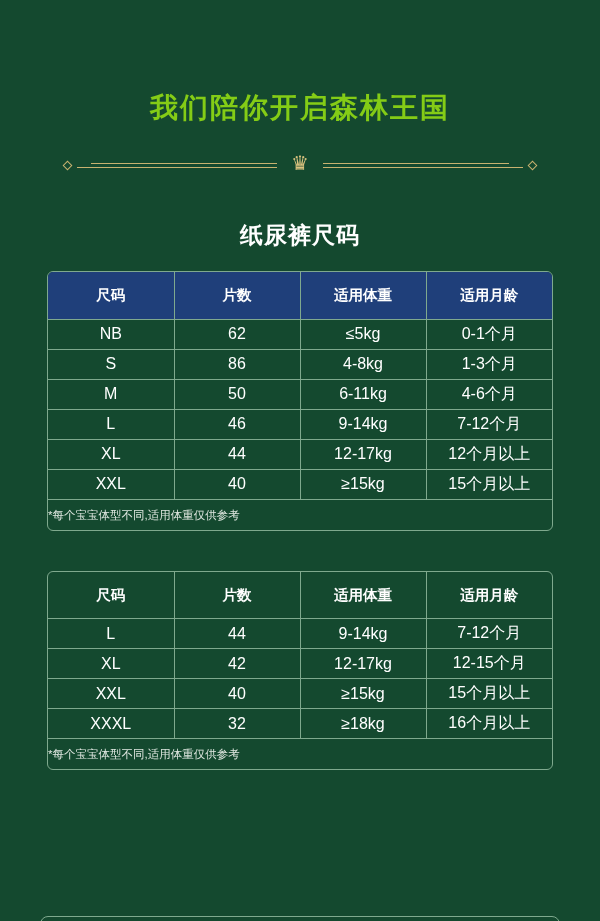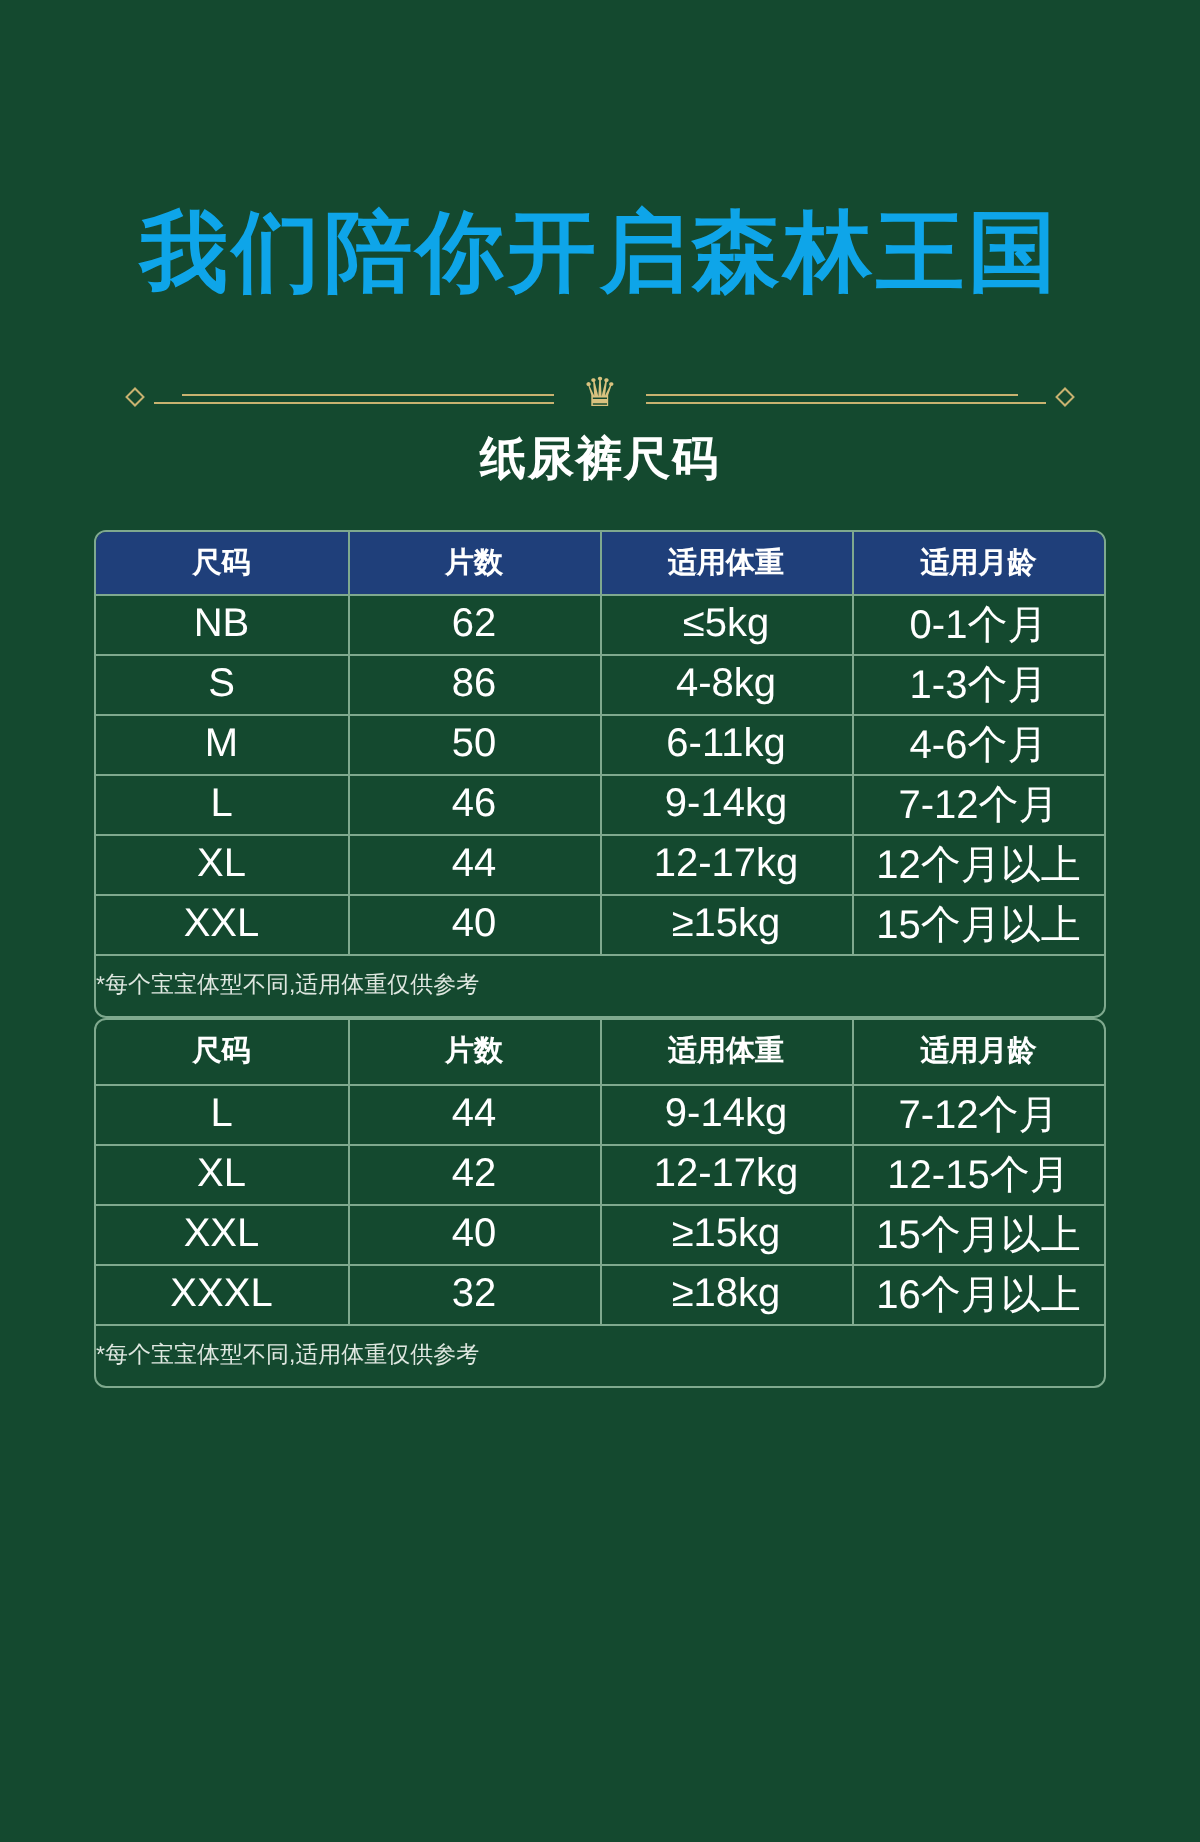--- a/index.html
+++ b/index.html
@@ -17,22 +17,22 @@
     position: relative;
     width: 600px;
     height: 921px;
     background: #14492f;
     box-sizing: border-box;
   }
 
   
   .header-title {
     text-align: center;
-    color: #0ea5e9;
-    font-size: 44px;
+    color: #84cc16;
+    font-size: 28px;
     font-weight: bold;
     letter-spacing: 2px;
     padding-top: 72px;
     line-height: 1.2;
   }
 
   .divider {
     display: flex;
     align-items: center;
     justify-content: center;
@@ -71,20 +71,21 @@
   .divider .dot {
     width: 5px;
     height: 5px;
     border: 1px solid #c8b270;
     transform: rotate(45deg);
     margin: 0 6px;
   }
 
   
   .section {
+    margin-top: 40px;
   }
   .section-title {
     text-align: center;
     color: #ffffff;
     font-size: 23px;
     font-weight: bold;
     letter-spacing: 1px;
     margin-bottom: 20px;
   }
 
@@ -99,35 +100,35 @@
 
   table.size-table {
     width: 100%;
     border-collapse: collapse;
     table-layout: fixed;
   }
   table.size-table th,
   table.size-table td {
     text-align: center;
     color: #ffffff;
-    font-size: 20px;
+    font-size: 16px;
     height: 30px;
     border-right: 1px solid #7fa98e;
     border-bottom: 1px solid #7fa98e;
     box-sizing: border-box;
   }
   table.size-table th:last-child,
   table.size-table td:last-child {
     border-right: none;
   }
   table.size-table thead th {
     background: #1f3f7a;
     font-weight: bold;
     font-size: 14.5px;
-    height: 32px;
+    height: 47px;
   }
   table.size-table.plain thead th {
     background: transparent;
   }
   .table-note {
     text-align: left;
     color: #dfe7e0;
     font-size: 11.5px;
     height: 30px;
     line-height: 30px;

